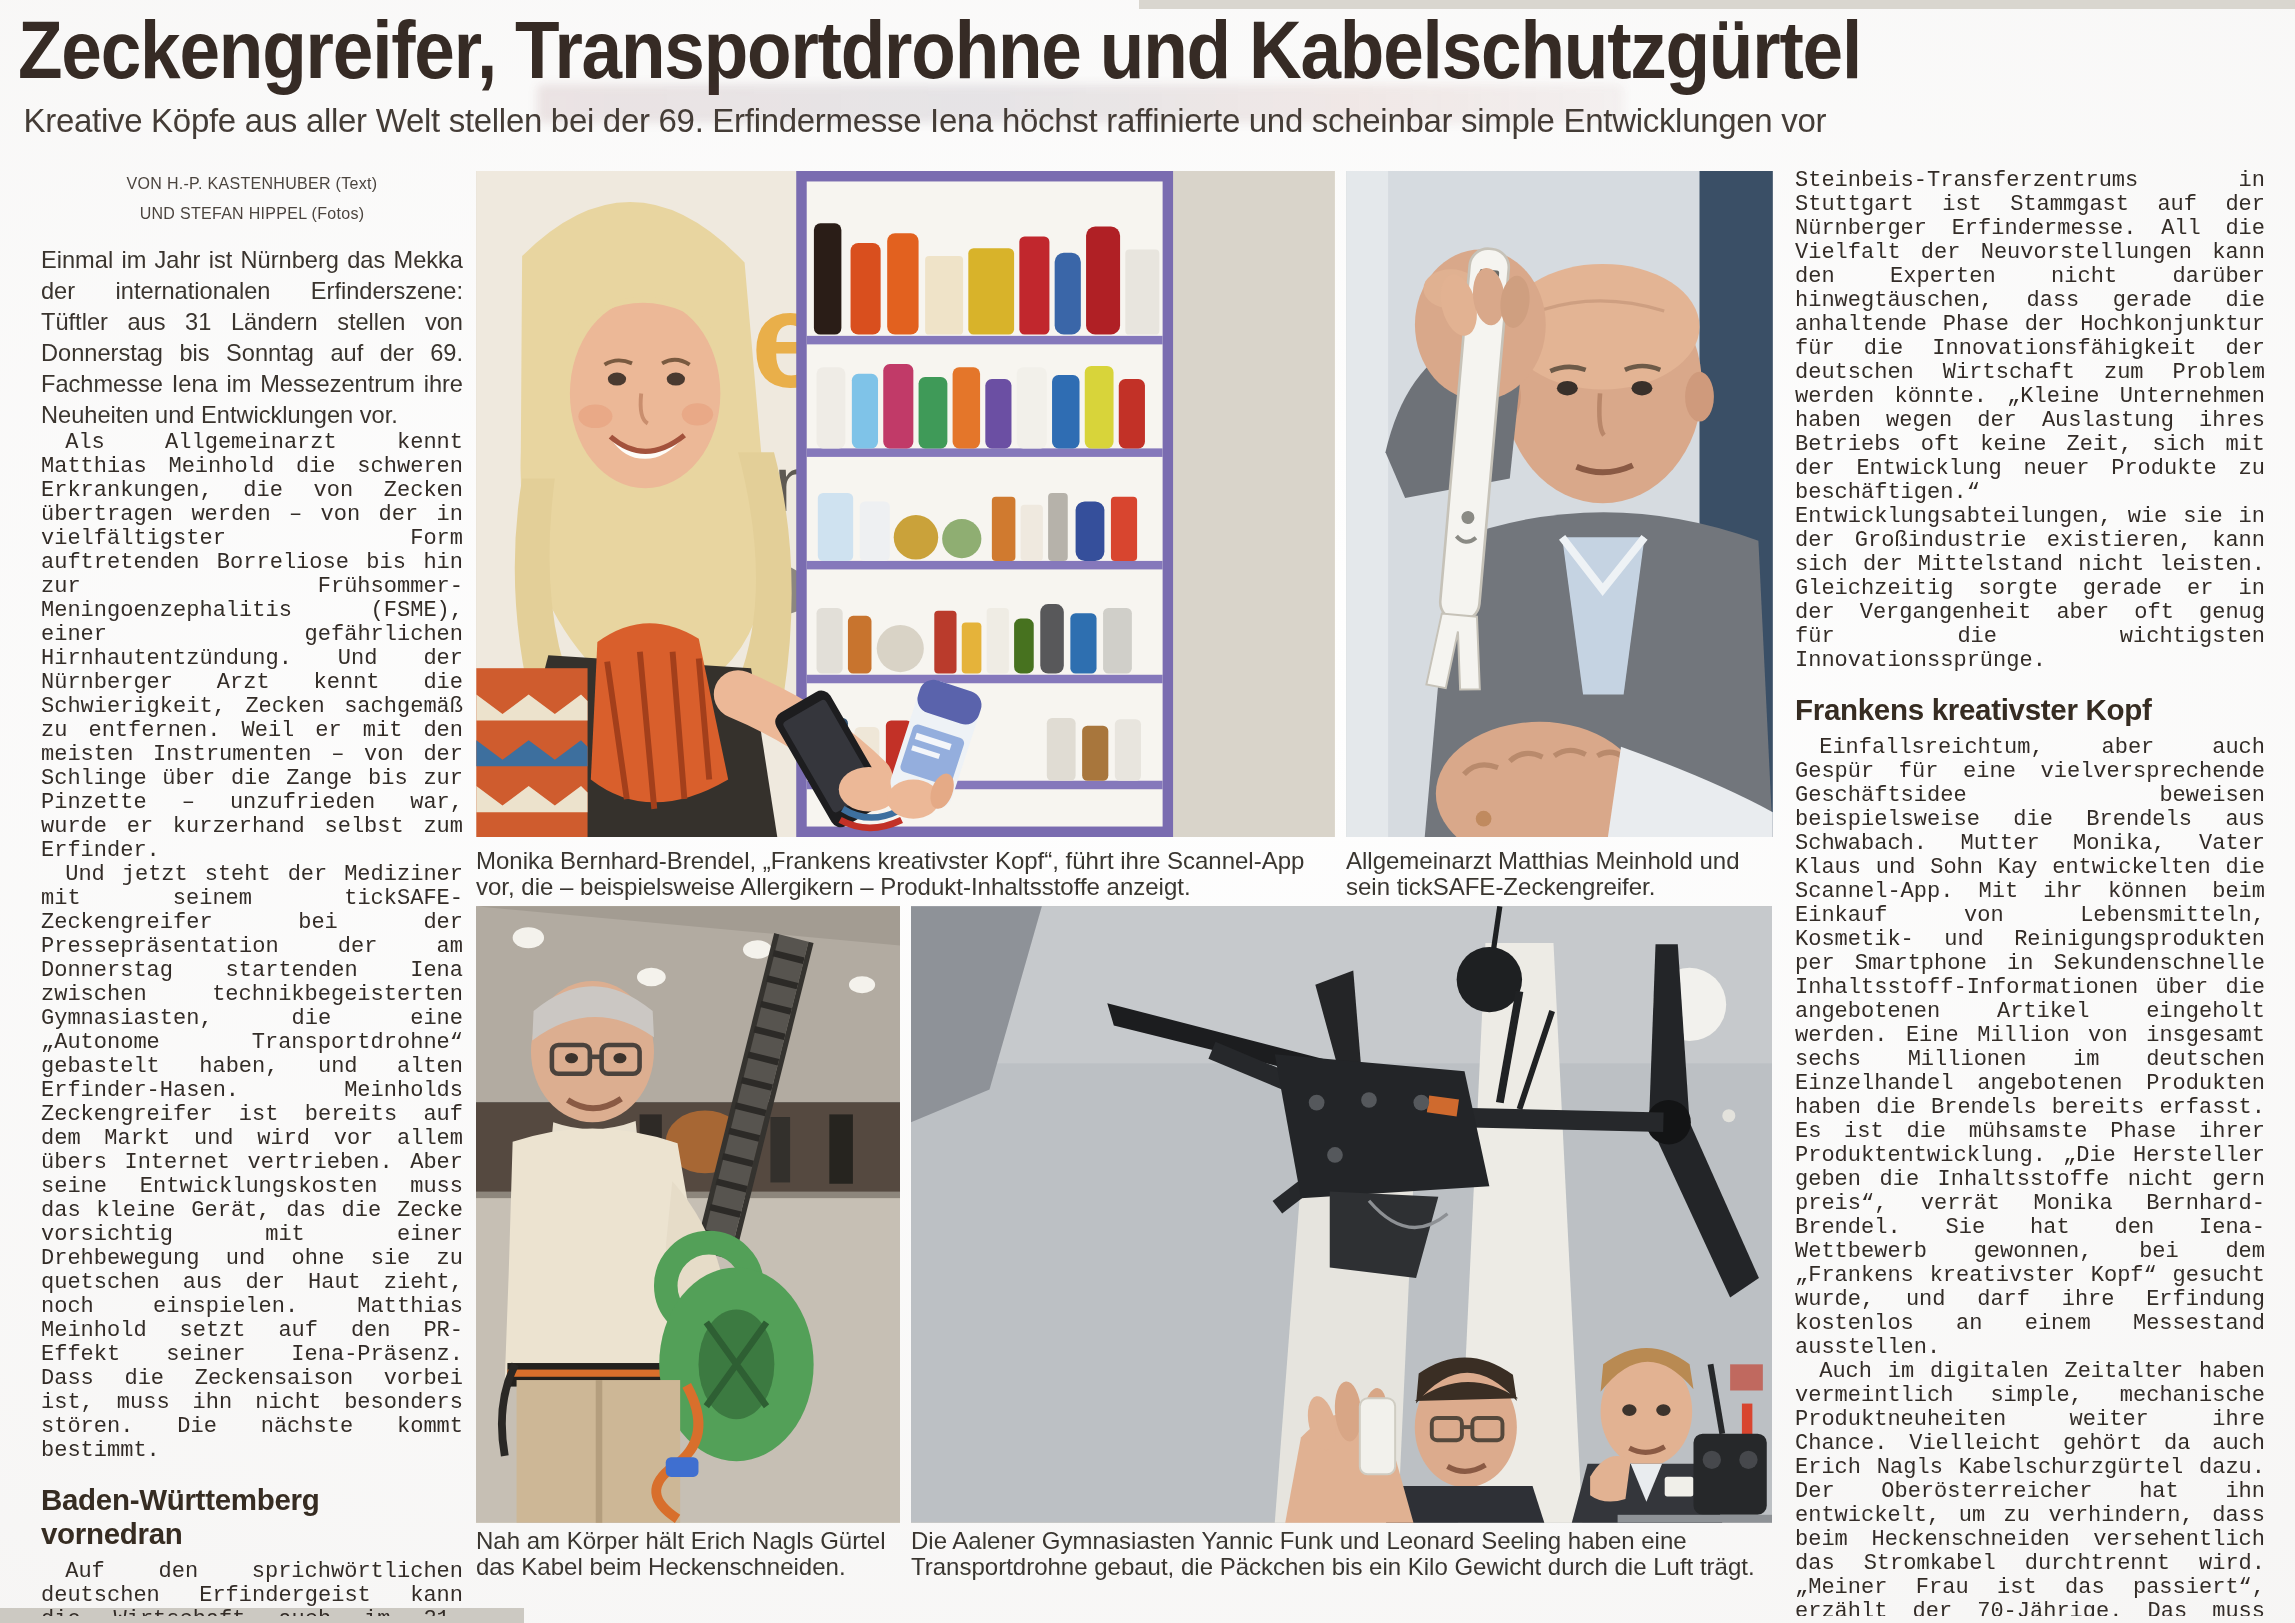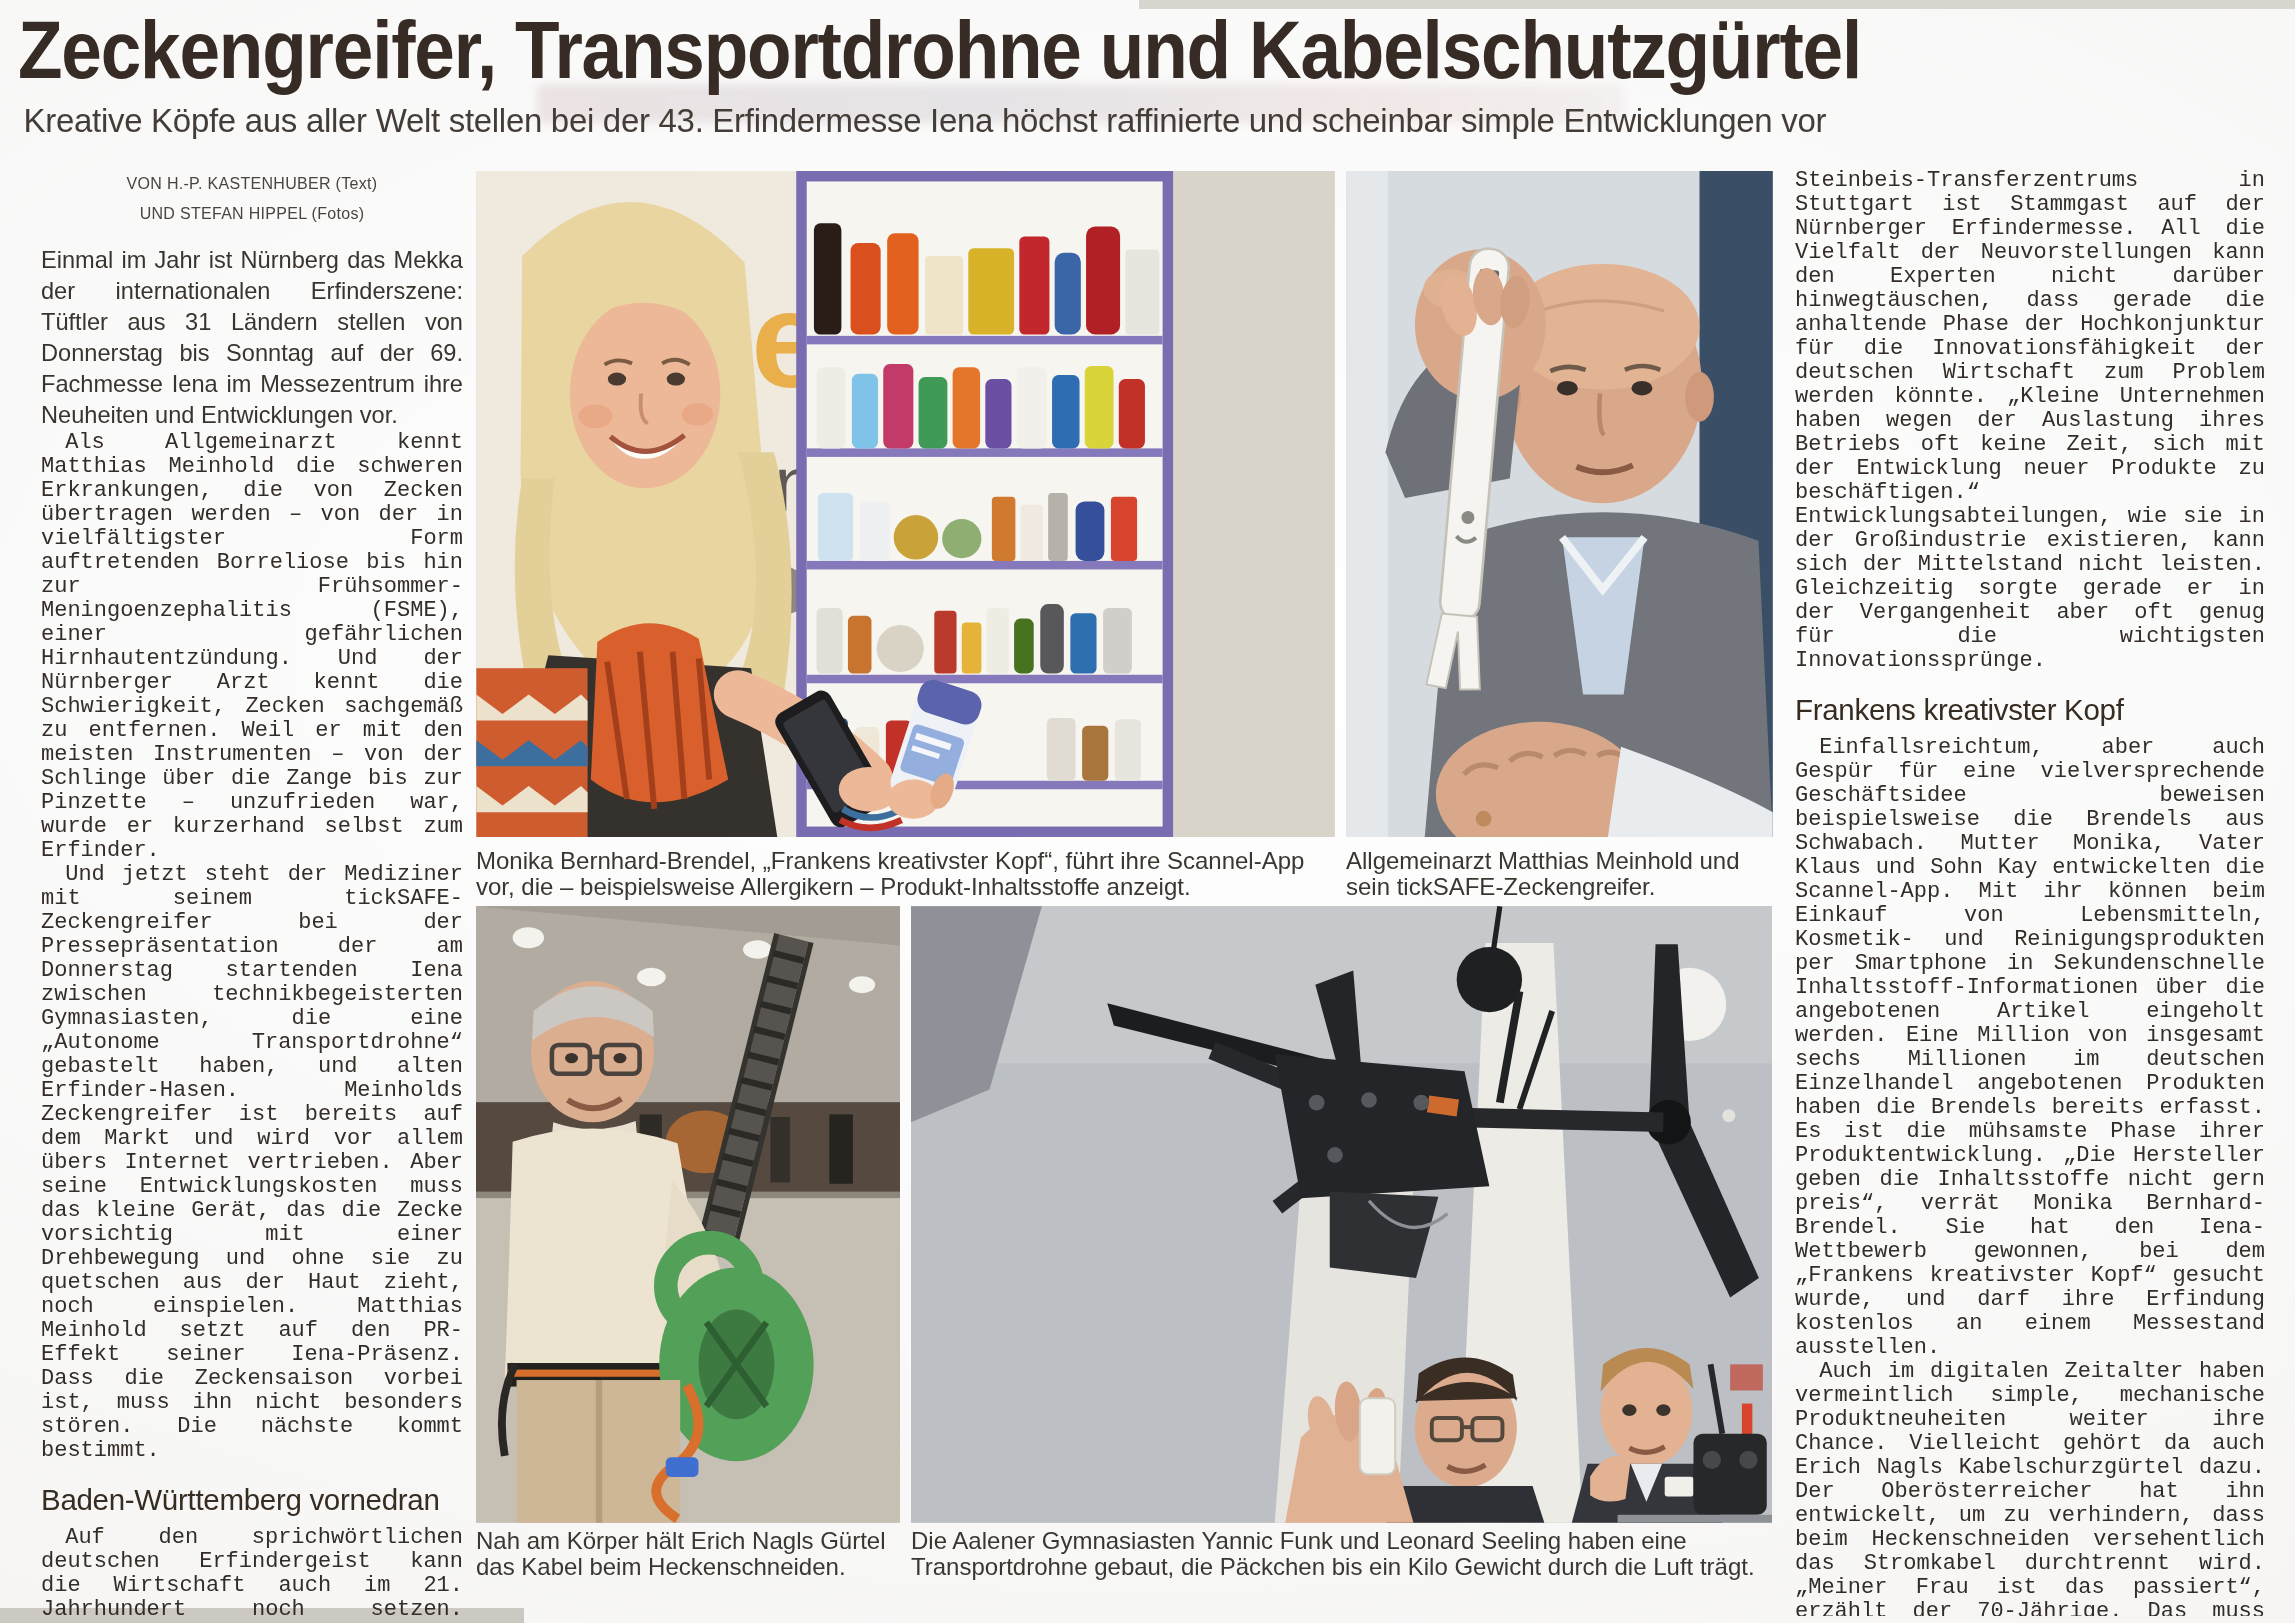--- a/index.html
+++ b/index.html
@@ -37,21 +37,21 @@
   .lead {
     margin-top:16px; font-size:23.6px; line-height:31px; text-align:justify;
     color:#3a342e; font-weight:400;
   }
   .serif-para {
     font-family:Liberation Mono, monospace; font-size:22px; line-height:24px;
     text-align:justify; color:#332c27; hyphens:auto;
   }
   .indent { text-indent:1.1em; }
   .col-subhead {
-    font-size:29.5px; font-weight:400; color:#362c22;
+    font-size:29.5px; font-weight:700; color:#362c22;
     margin:19.6px 0 9.2px 0; letter-spacing:-0.3px;
   }
   .first-body { }
   .photo { position:absolute; background:#dcd7cd; }
   .photo svg { display:block; width:100%; height:100%; }
   .photo-tl { left:476px;  top:171px;  width:859px; height:666px; }
   .photo-tr { left:1346px; top:171px;  width:427px;  height:666px; }
   .photo-bl { left:476px;  top:906px; width:424px;  height:617px; }
   .photo-br { left:911px; top:906px; width:861px; height:617px; }
   .caption { position:absolute; font-size:24px; line-height:26px; color:#3a3630; }
@@ -63,21 +63,21 @@
 </head>
 <body>
 
 <div class="page">
   <div class="paper-vignette"></div>
   <div class="scan-strip-top"></div>
   <div class="scan-strip-bottom"></div>
 
   <h1 class="headline">Zeckengreifer, Transportdrohne und Kabelschutzgürtel</h1>
   <div class="ghost-band"></div>
-  <h2 class="subheadline">Kreative Köpfe aus aller Welt stellen bei der 43. Erfindermesse Iena höchst raffinierte und scheinbar simple Entwicklungen vor</h2>
+  <h2 class="subheadline">Kreative Köpfe aus aller Welt stellen bei der 69. Erfindermesse Iena höchst raffinierte und scheinbar simple Entwicklungen vor</h2>
 
   <div class="col col-left">
     <div class="byline">
       <div>VON H.-P. KASTENHUBER (Text)</div>
       <div>UND STEFAN HIPPEL (Fotos)</div>
     </div>
     <p class="lead">Einmal im Jahr ist Nürnberg das Mekka der internationalen Erfinderszene: Tüftler aus 31 Ländern stellen von Donnerstag bis Sonntag auf der 69. Fachmesse Iena im Messezentrum ihre Neuheiten und Entwicklungen vor.</p>
     <p class="serif-para indent first-body">Als Allgemeinarzt kennt Matthias Meinhold die schweren Erkrankungen, die von Zecken übertragen werden – von der in vielfältigster Form auftretenden Borreliose bis hin zur Frühsommer-Meningoenzephalitis (FSME), einer gefährlichen Hirnhautentzündung. Und der Nürnberger Arzt kennt die Schwierigkeit, Zecken sachgemäß zu entfernen. Weil er mit den meisten Instrumenten – von der Schlinge über die Zange bis zur Pinzette – unzufrieden war, wurde er kurzerhand selbst zum Erfinder.</p>
     <p class="serif-para indent">Und jetzt steht der Mediziner mit seinem tickSAFE-Zeckengreifer bei der Pressepräsentation der am Donnerstag startenden Iena zwischen technikbegeisterten Gymnasiasten, die eine „Autonome Transportdrohne“ gebastelt haben, und alten Erfinder-Hasen. Meinholds Zeckengreifer ist bereits auf dem Markt und wird vor allem übers Internet vertrieben. Aber seine Entwicklungskosten muss das kleine Gerät, das die Zecke vorsichtig mit einer Drehbewegung und ohne sie zu quetschen aus der Haut zieht, noch einspielen. Matthias Meinhold setzt auf den PR-Effekt seiner Iena-Präsenz. Dass die Zeckensaison vorbei ist, muss ihn nicht besonders stören. Die nächste kommt bestimmt.</p>
     <h3 class="col-subhead">Baden-Württemberg vornedran</h3>

